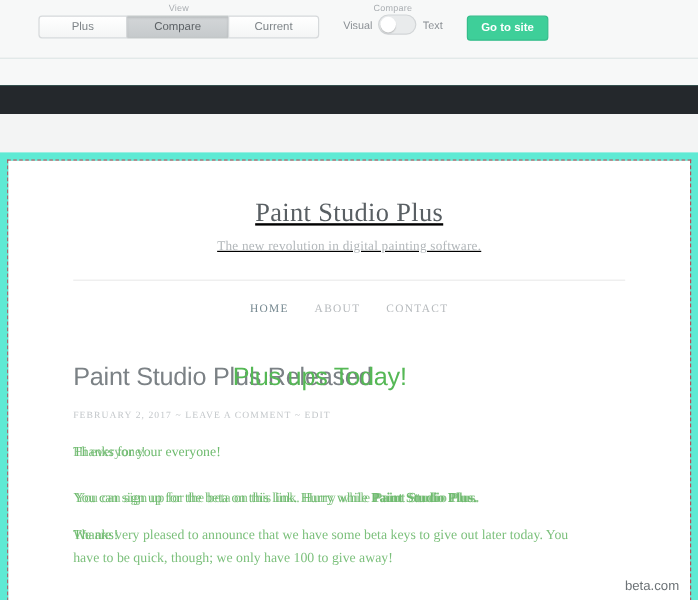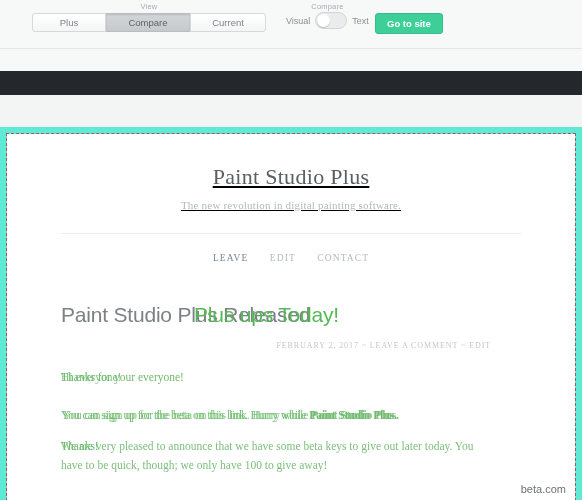--- a/index.html
+++ b/index.html
@@ -103,21 +103,21 @@
   .headline{
     position:absolute;left:0;top:0;white-space:nowrap;
     font-family:"Liberation Sans",sans-serif;
     font-size:21px;letter-spacing:-.2px;
   }
   .old{color:#7b8185;}
   .new{color:#55b855;}
   .headline.new{left:133px;}
   .meta{
     margin-top:8px;font-size:8px;letter-spacing:.9px;
-    color:#c3c7ca;font-family:"Liberation Serif",serif;text-align:right;
+    color:#c3c7ca;font-family:"Liberation Serif",serif;
   }
   .para-wrap{position:relative;margin-top:20px;height:17px;text-align:center;}
   .para{
     position:absolute;left:0;top:0;white-space:nowrap;
     font-family:"Liberation Serif",serif;
     font-size:11.5px;line-height:15px;color:#6fbb6f;
   }
   .para.dim{color:#88c488;}
   .para b{font-weight:bold;}
   .para-block{
@@ -154,21 +154,21 @@
       <div class="tb-caption">Compare</div>
       <div class="switcher">
         <span class="sw-label">Visual</span>
         <div class="track">
           <div class="knob"></div>
         </div>
         <span class="sw-label">Text</span>
       </div>
     </div>
 
-    <div class="tb-group" style="left:375px;top:11px;">
+    <div class="tb-group" style="left:389px;top:11px;">
       <button class="go-btn">Go to site</button>
     </div>
 
   </div>
 
   <div style="height:22px;background:#f7f8f8;"></div>
   <div class="darkband"></div>
   <div class="gap"></div>
 
   <div class="selection">
@@ -178,22 +178,22 @@
   <div class="site">
 
     <div class="site-head">
       <div class="site-title">Paint Studio Plus</div>
       <div class="site-tag">The new revolution in digital painting software.</div>
     </div>
 
     <div class="rule"></div>
 
     <div class="nav">
-      <a href="#" class="active">LEAVE</a>
-      <a href="#">EDIT</a>
+      <a href="#" class="active">HOME</a>
+      <a href="#">ABOUT</a>
       <a href="#">CONTACT</a>
     </div>
 
     <div class="post">
 
       <div class="headline-wrap">
         <div class="headline old">Paint Studio Plus Released</div>
         <div class="headline new">Plus ups Today!</div>
       </div>
 

